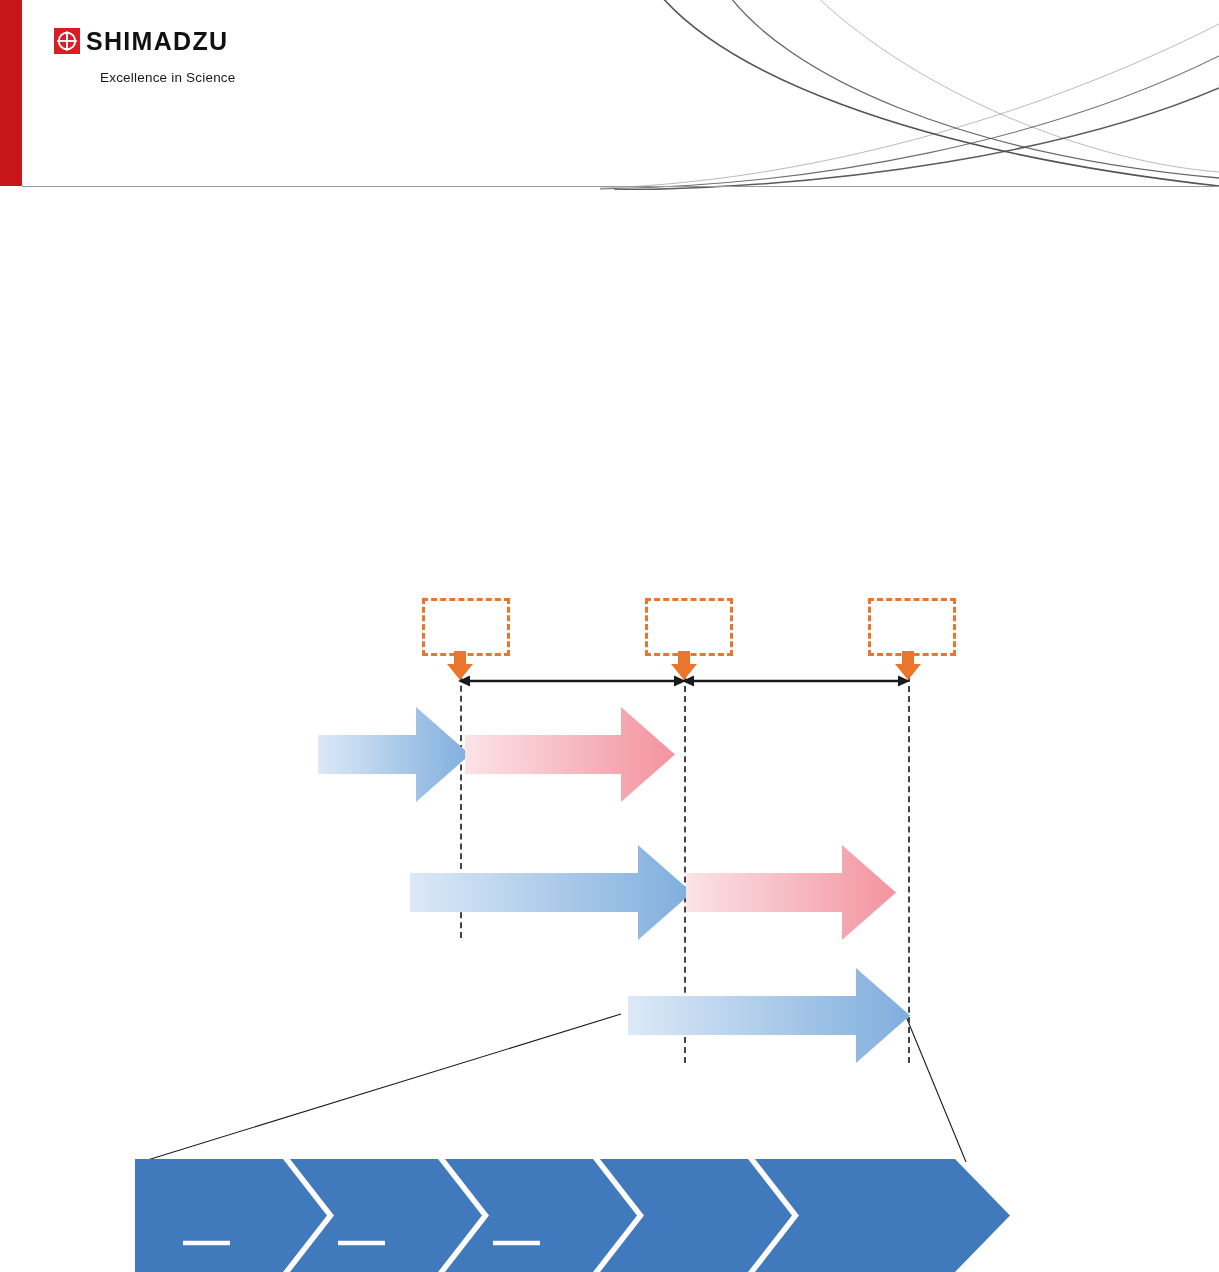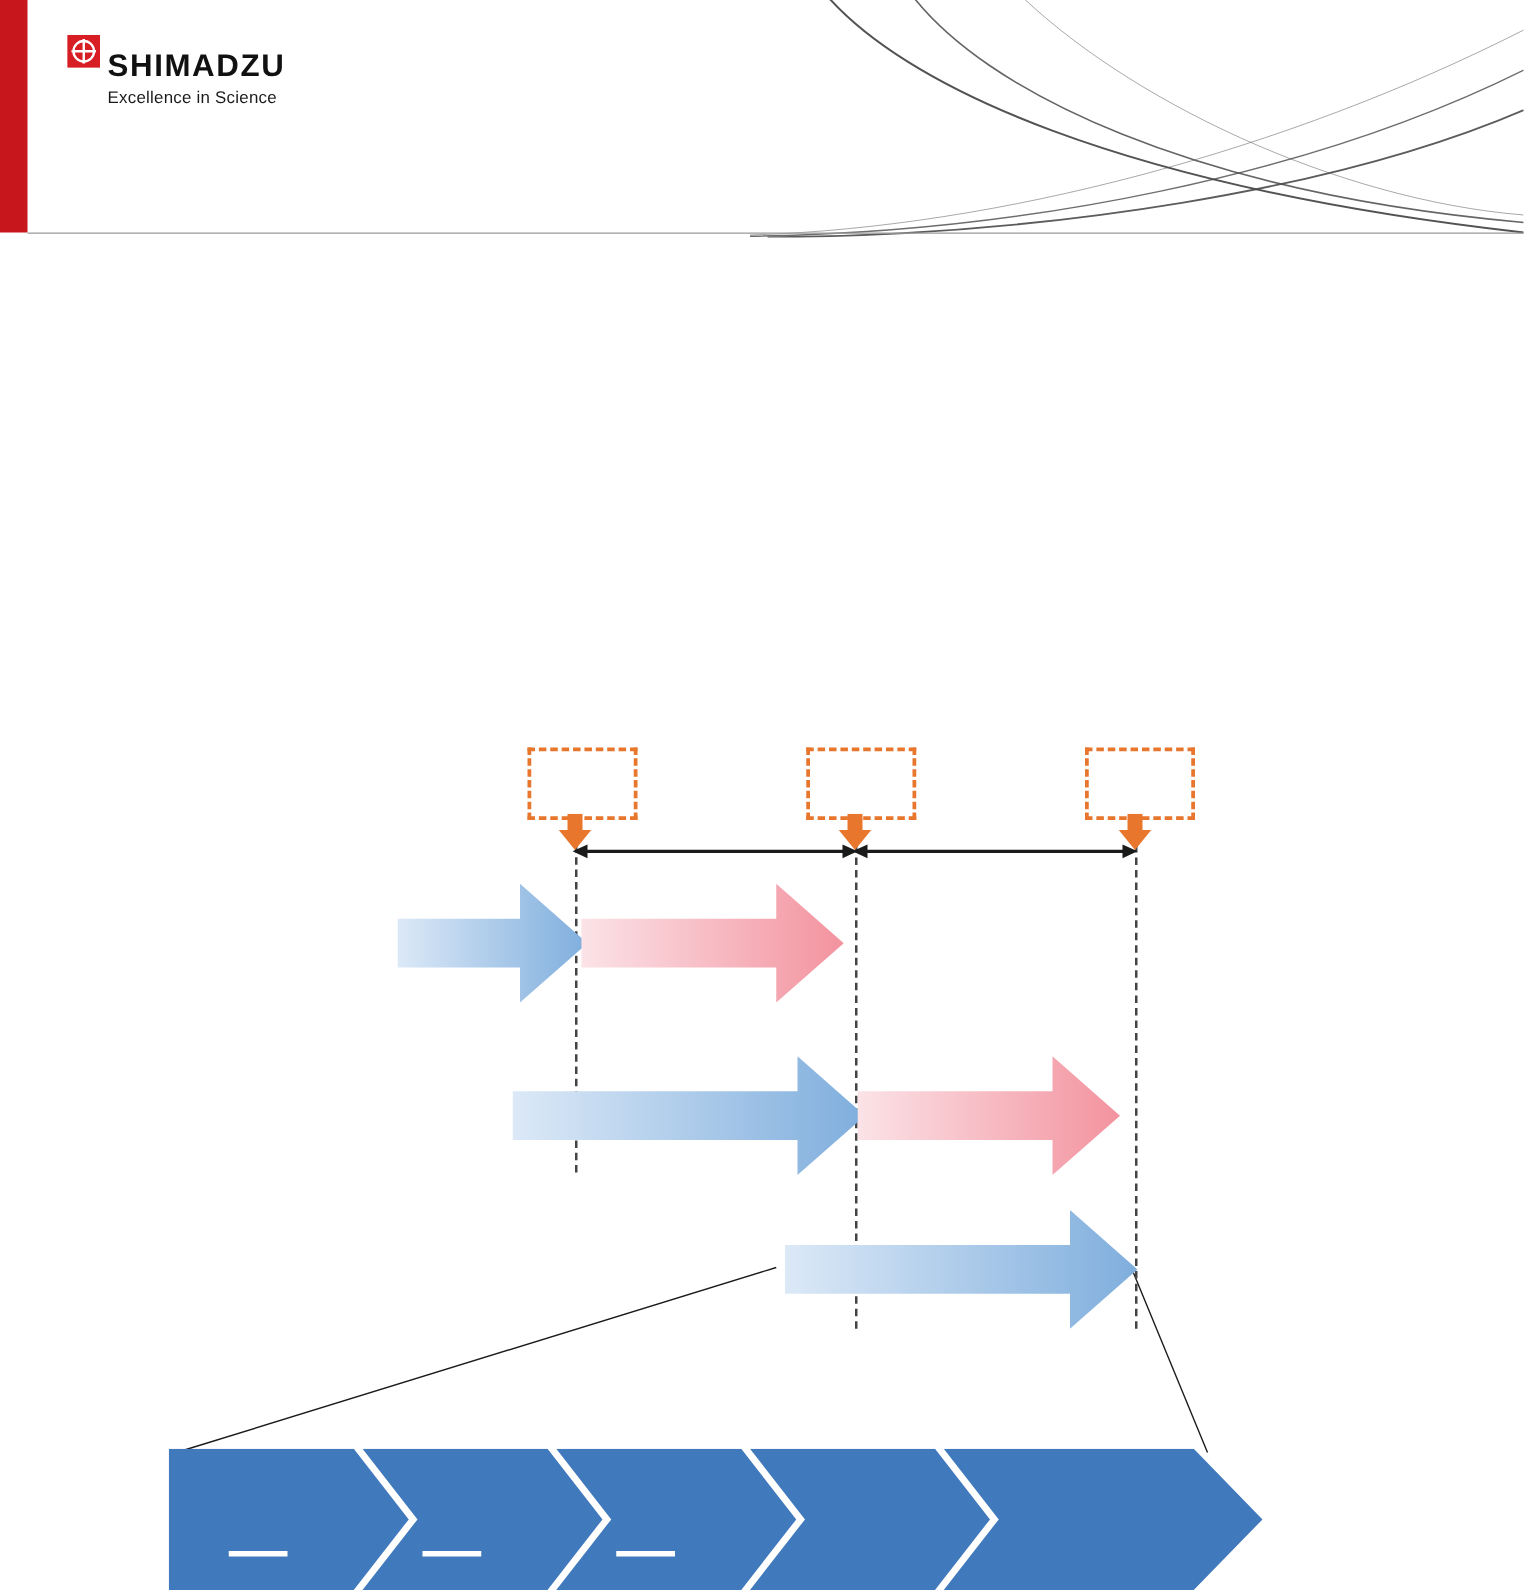--- a/index.html
+++ b/index.html
@@ -59,25 +59,24 @@
   }
   #logo-wordmark {
     position: absolute;
     left: 32px; top: 1px;
     font-size: 25px;
     font-weight: bold;
     letter-spacing: 1.3px;
     color: #111111;
     line-height: 28px;
     white-space: nowrap;
-    margin-top: 12px;
   }
   #logo-tagline {
     position: absolute;
-    left: 32px; top: 44px;
+    left: 46px; top: 44px;
     font-size: 13.5px;
     color: #1a1a1a;
     letter-spacing: 0.2px;
     white-space: nowrap;
   }
 
   
   #diagram {
     position: absolute;
     left: 0; top: 0;

